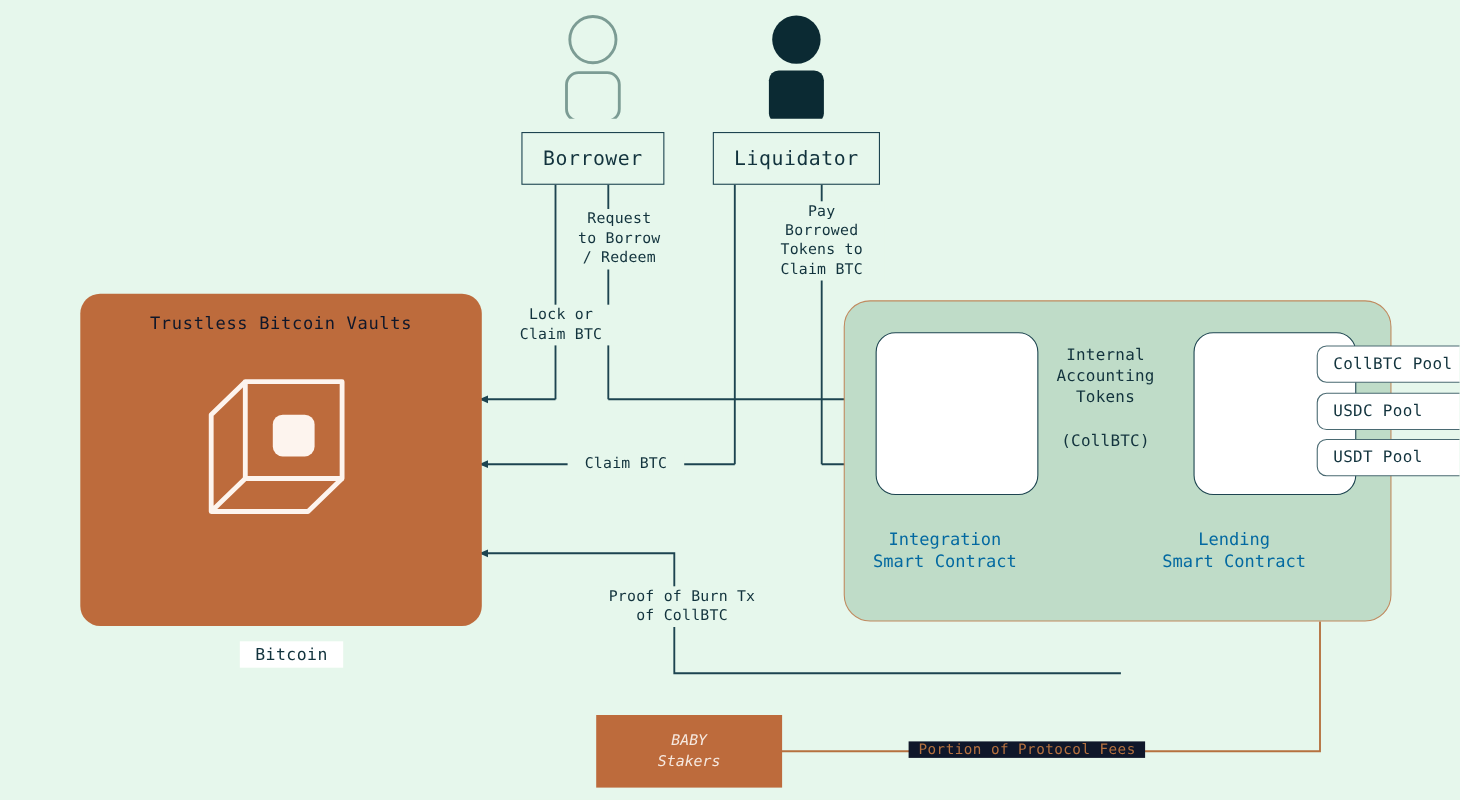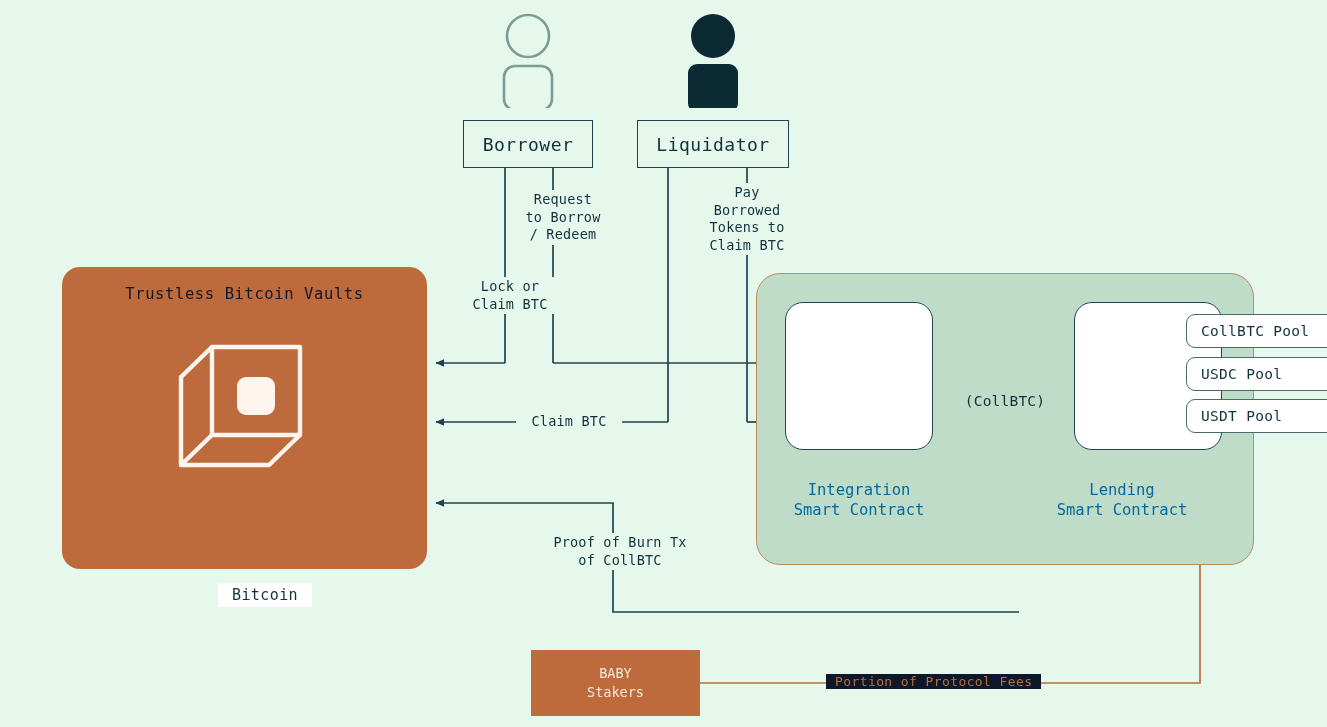--- a/index.html
+++ b/index.html
@@ -21,20 +21,21 @@
     position: absolute;
     left: 0;
     top: 0;
     width: 1327px;
     height: 727px;
     pointer-events: none;
   }
   .node {
     position: absolute;
     box-sizing: border-box;
+    margin-left: 11px;
   }
   
   .actor-box {
     border: 1.6px solid #1d4450;
     background: transparent;
     display: flex;
     align-items: center;
     justify-content: center;
     font-size: 18px;
     letter-spacing: 0.5px;
@@ -243,32 +244,35 @@
   <div class="node chain-panel" style="left:756px; top:273px; width:498px; height:292px;"></div>
 
   <div class="node contract-box" style="left:785px; top:302px; width:148px; height:148px;"></div>
   <div class="contract-caption" style="left:779px; top:480px; width:160px;">Integration
 Smart Contract</div>
 
   <div class="node contract-box" style="left:1074px; top:302px; width:148px; height:148px;"></div>
   <div class="contract-caption" style="left:1044px; top:480px; width:156px;">Lending
 Smart Contract</div>
 
+  <div class="edge-label on-green" style="left:951px; top:314px; width:108px; font-size:14.5px; line-height:19px;">Internal
+Accounting
+Tokens</div>
   <div class="edge-label on-green" style="left:951px; top:393px; width:108px; font-size:14.5px;">(CollBTC)</div>
 
   <div class="node pool-chip" style="left:1186px; top:314px; width:152px; height:34px;">
     <span>CollBTC Pool</span>
   </div>
   <div class="node pool-chip" style="left:1186px; top:357px; width:152px; height:34px;">
     <span>USDC Pool</span>
   </div>
   <div class="node pool-chip" style="left:1186px; top:399px; width:152px; height:34px;">
     <span>USDT Pool</span>
   </div>
 
 
-  <div class="node baby-box" style="left:531px; top:650px; width:169px; height:66px;">
+  <div class="node baby-box" style="left:531px; top:650px; width:169px; height:66px;font-style:italic;">
     <span>BABY</span>
     <span>Stakers</span>
   </div>
   <div class="fee-label" style="left:826px; top:674px;">Portion of Protocol Fees</div>
 
 </div>
 
 </body></html>

